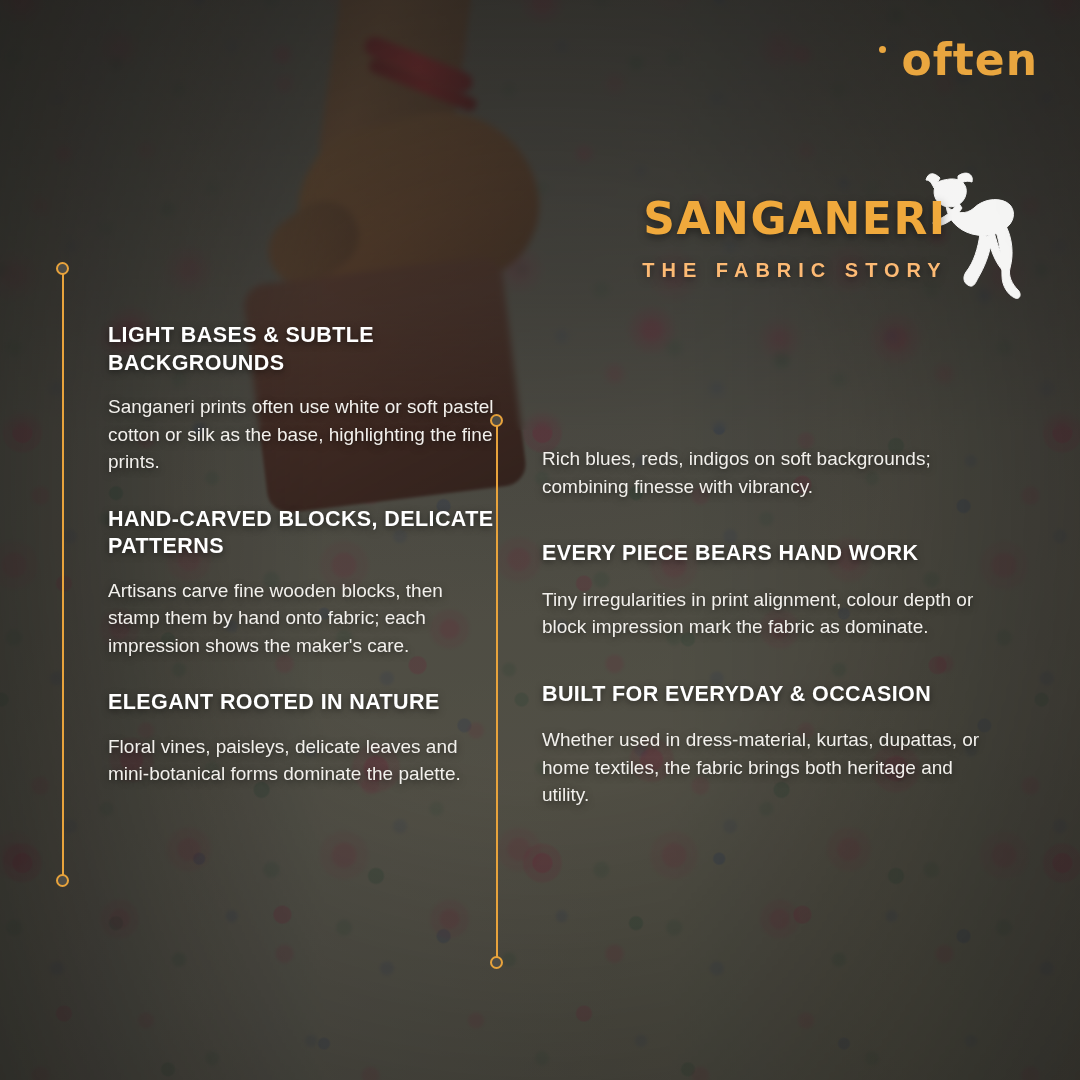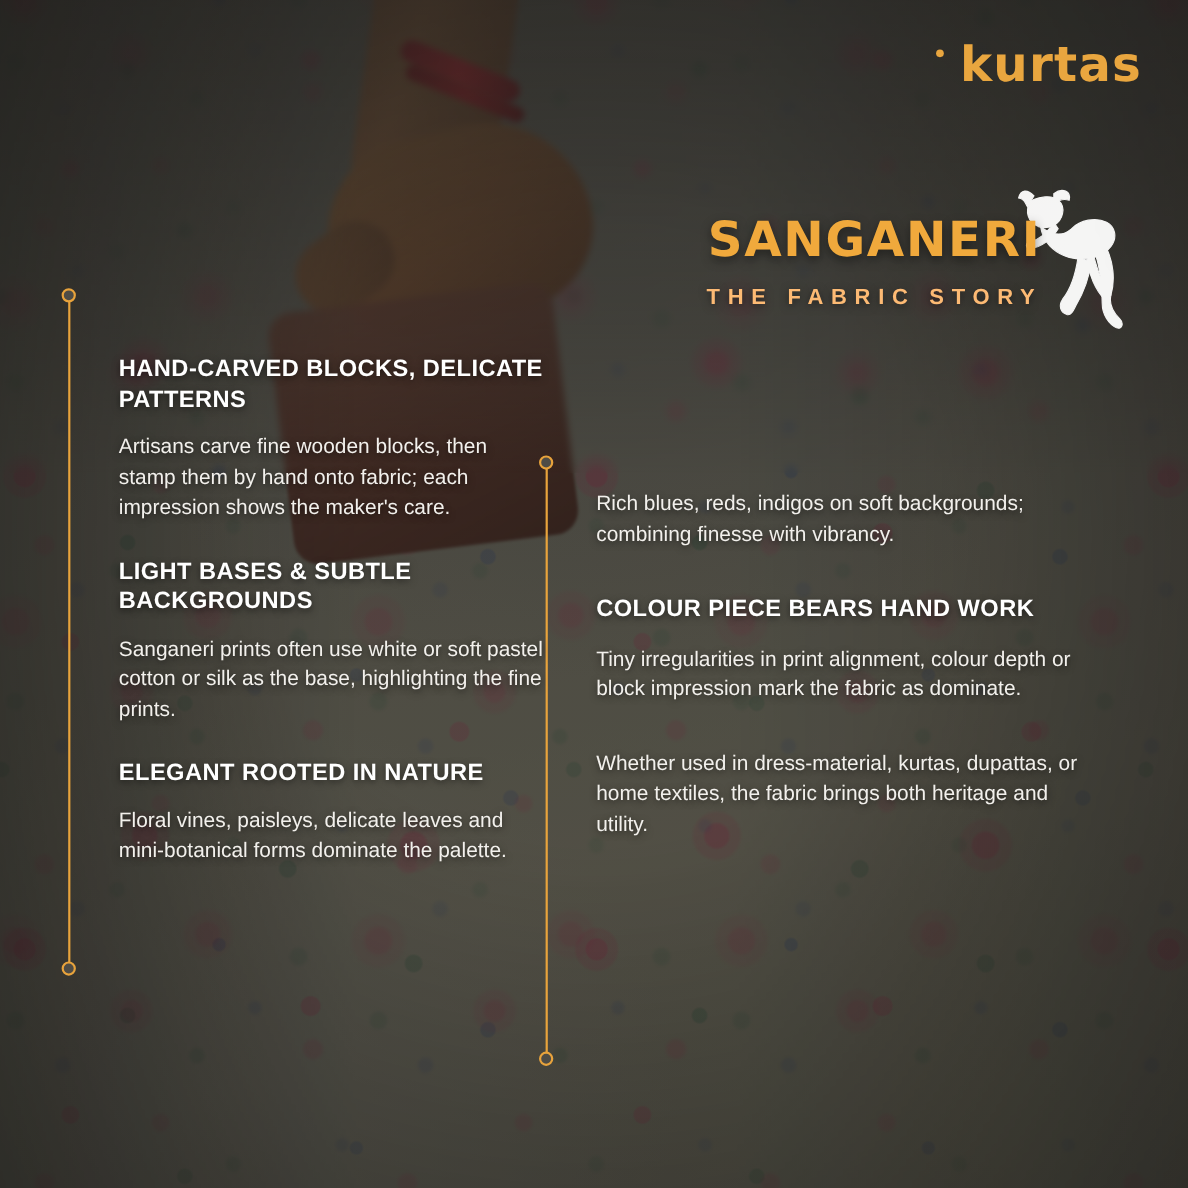--- a/index.html
+++ b/index.html
@@ -283,21 +283,21 @@
       <div class="arm-hand"></div>
       <div class="arm-thumb"></div>
     </div>
     <div class="print-block"></div>
     <div class="bg-blur-top"></div>
     <div class="vignette"></div>
     <div class="scrim"></div>
   </div>
 
   <div class="logo">
-    <span class="dot"></span><span>kurtas</span>
+    <span class="dot"></span><span>often</span>
   </div>
 
   <svg class="goat" viewBox="0 0 110 150">
     <g fill="#ffffff" stroke="#ffffff" stroke-width="1">
       <path d="M22 10 C 16 4, 10 4, 8 12 C 12 12, 14 16, 16 20 Z"></path>
       <path d="M40 8 C 48 2, 56 6, 54 14 C 48 12, 44 14, 40 18 Z"></path>
       <path d="M18 16 C 14 24, 16 34, 26 38 C 36 41, 46 36, 48 26 C 50 16, 42 10, 32 11 C 25 12, 20 13, 18 16 Z"></path>
       <path d="M28 38 C 30 52, 40 62, 54 66 C 70 70, 84 66, 92 56 C 98 48, 96 38, 88 34 C 78 29, 64 32, 56 40 C 48 47, 38 46, 28 38 Z"></path>
       <path d="M88 58 C 94 70, 96 86, 92 100 C 90 108, 94 116, 100 122 C 104 126, 102 132, 97 130 C 90 127, 84 118, 84 108 C 84 96, 82 74, 78 64 Z"></path>
       <path d="M62 66 C 60 80, 56 94, 48 104 C 44 110, 46 116, 52 118 C 56 119, 58 114, 60 110 C 66 100, 72 86, 74 70 Z"></path>
@@ -315,39 +315,40 @@
 
   <div class="line line-left"></div>
   <div class="node node-l-top"></div>
   <div class="node node-l-bot"></div>
   <div class="line line-right"></div>
   <div class="node node-r-top"></div>
   <div class="node node-r-bot"></div>
 
   <div class="col col-left">
     <div class="block">
+      <h3>LIGHT BASES &amp; SUBTLE BACKGROUNDS</h3>
+      <p>Sanganeri prints often use white or soft pastel cotton or silk as the base, highlighting the fine prints.</p>
+    </div>
+    <div class="block">
       <h3>HAND-CARVED BLOCKS, DELICATE PATTERNS</h3>
       <p>Artisans carve fine wooden blocks, then stamp them by hand onto fabric; each impression shows the maker's care.</p>
     </div>
     <div class="block">
-      <h3>LIGHT BASES &amp; SUBTLE BACKGROUNDS</h3>
-      <p>Sanganeri prints often use white or soft pastel cotton or silk as the base, highlighting the fine prints.</p>
-    </div>
-    <div class="block">
       <h3>ELEGANT ROOTED IN NATURE</h3>
       <p>Floral vines, paisleys, delicate leaves and mini-botanical forms dominate the palette.</p>
     </div>
   </div>
 
   <div class="col col-right">
     <div class="block">
       <p>Rich blues, reds, indigos on soft backgrounds; combining finesse with vibrancy.</p>
     </div>
     <div class="block">
-      <h3>COLOUR PIECE BEARS HAND WORK</h3>
+      <h3>EVERY PIECE BEARS HAND WORK</h3>
       <p>Tiny irregularities in print alignment, colour depth or block impression mark the fabric as dominate.</p>
     </div>
     <div class="block">
+      <h3>BUILT FOR EVERYDAY &amp; OCCASION</h3>
       <p>Whether used in dress-material, kurtas, dupattas, or home textiles, the fabric brings both heritage and utility.</p>
     </div>
   </div>
 
 </div>
 
 </body></html>

